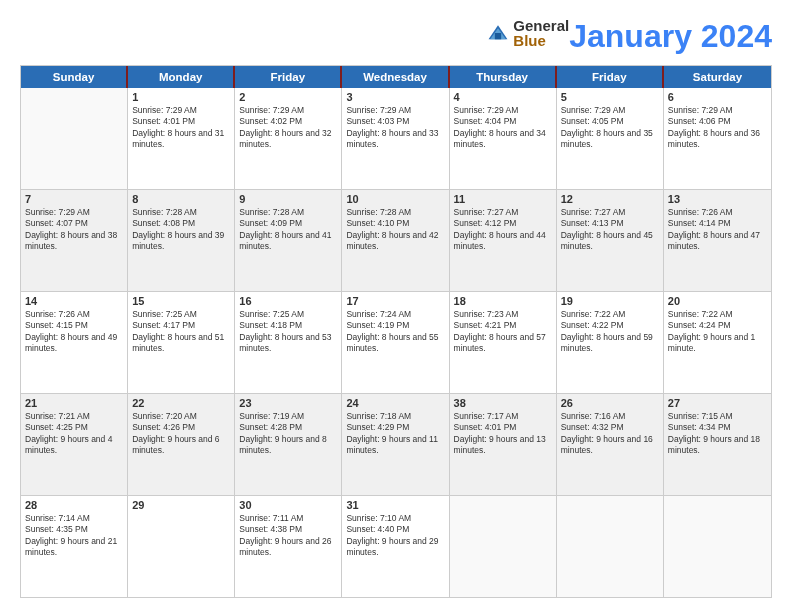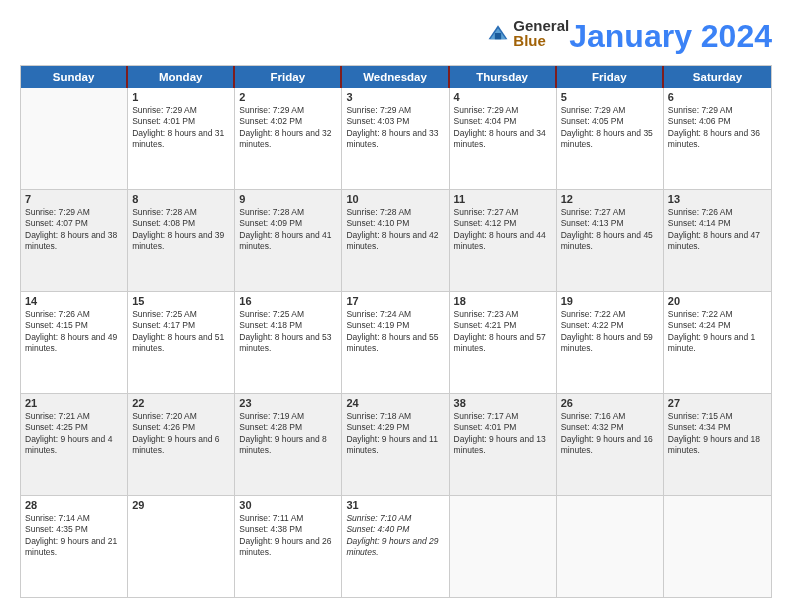--- a/index.html
+++ b/index.html
@@ -330,21 +330,21 @@
             <span class="day-number">29</span>
           </div>
           <div class="cal-cell">
             <span class="day-number">30</span>
             <div class="cell-text" style="white-space: pre-line;">Sunrise: 7:11 AM
 Sunset: 4:38 PM
 Daylight: 9 hours and 26 minutes.</div>
           </div>
           <div class="cal-cell">
             <span class="day-number">31</span>
-            <div class="cell-text" style="white-space: pre-line; font-style: italic;">Sunrise: 7:10 AM
+            <div class="cell-text" style="white-space: pre-line;">Sunrise: 7:10 AM
 Sunset: 4:40 PM
 Daylight: 9 hours and 29 minutes.</div>
           </div>
           <div class="cal-cell empty"></div>
           <div class="cal-cell empty"></div>
           <div class="cal-cell empty"></div>
         </div>
       </div>
   </div>
 </div>

